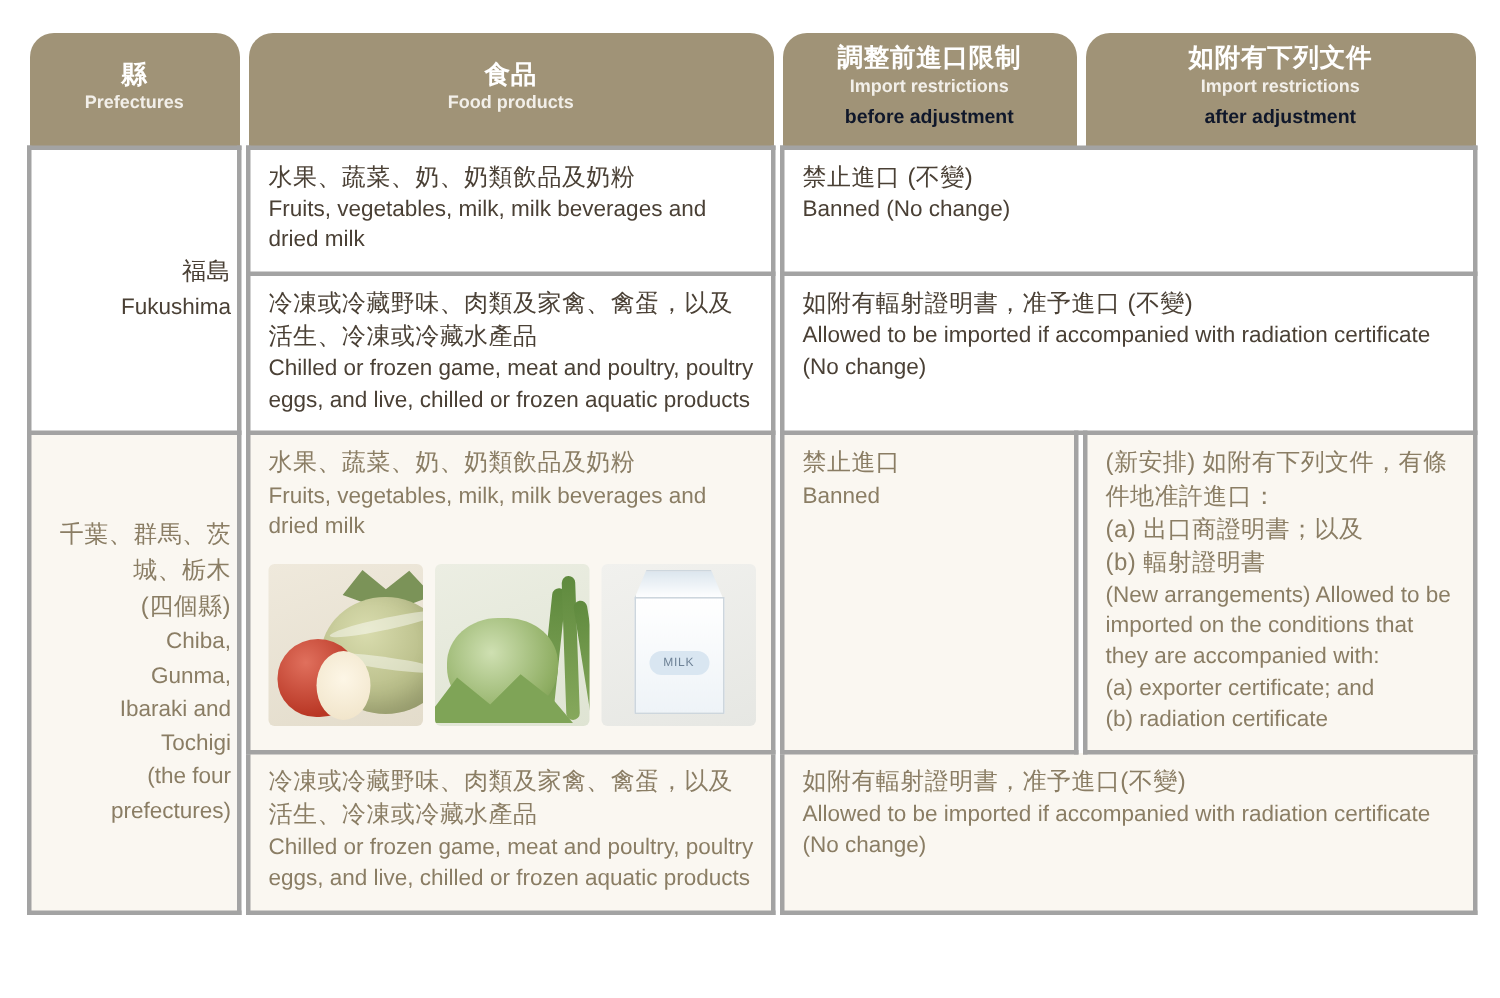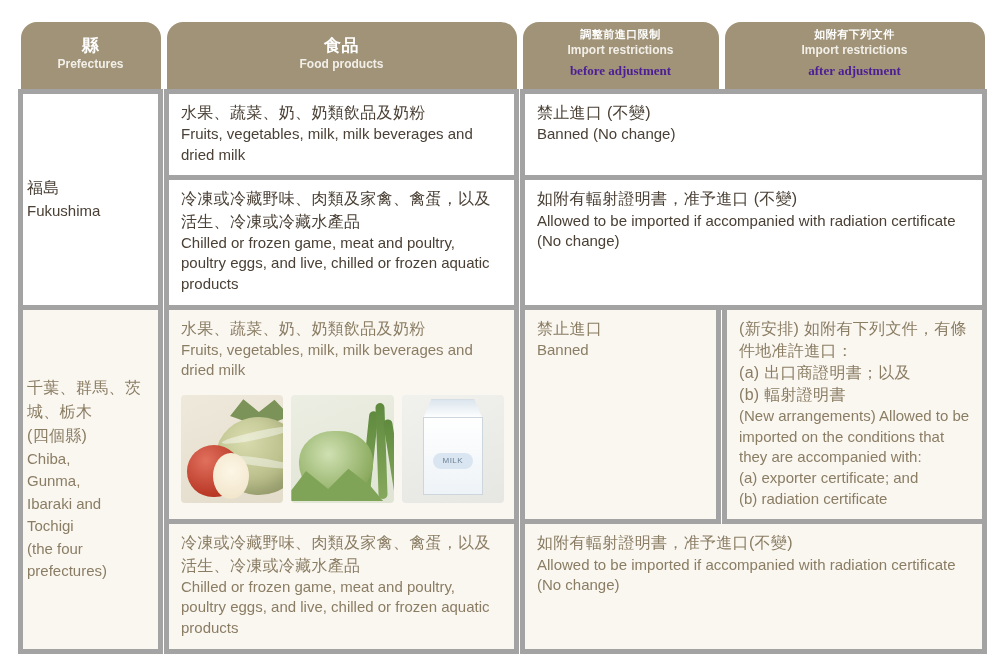--- a/index.html
+++ b/index.html
@@ -45,40 +45,39 @@
     margin-bottom: 1px;
   }
   .hdr-en {
     font-size: 12px;
     display: block;
     color: #f2efe9;
   }
   .hdr-en2 {
     font-size: 13px;
     display: block;
-    color: #4c1d95;
+    color: #0f172a;
     margin-top: 5px;
-    font-family: Liberation Serif, serif;
-  }
-  .hdr-sm .hdr-cn { font-size: 11px; }
+  }
+  .hdr-sm .hdr-cn { font-size: 17px; }
   .hdr-sm .hdr-en { font-size: 12px; }
 
   .hdr-spacer { width: 6px; background: transparent; border: none; padding: 0; }
 
   
   td.cell {
     vertical-align: top;
     padding: 8px 10px 10px 12px;
     font-size: 15px;
     line-height: 1.38;
-    border: 5px solid #a3a3a3;
+    border: 3px solid #a3a3a3;
     margin-top: 24px;
   }
   td.pref {
-    text-align: left;
+    text-align: right;
     vertical-align: middle;
     font-size: 15px;
     line-height: 1.5;
     padding: 6px 4px;
   }
   .cn {
     display: block;
     font-size: 16px;
     letter-spacing: 0.3px;
   }

